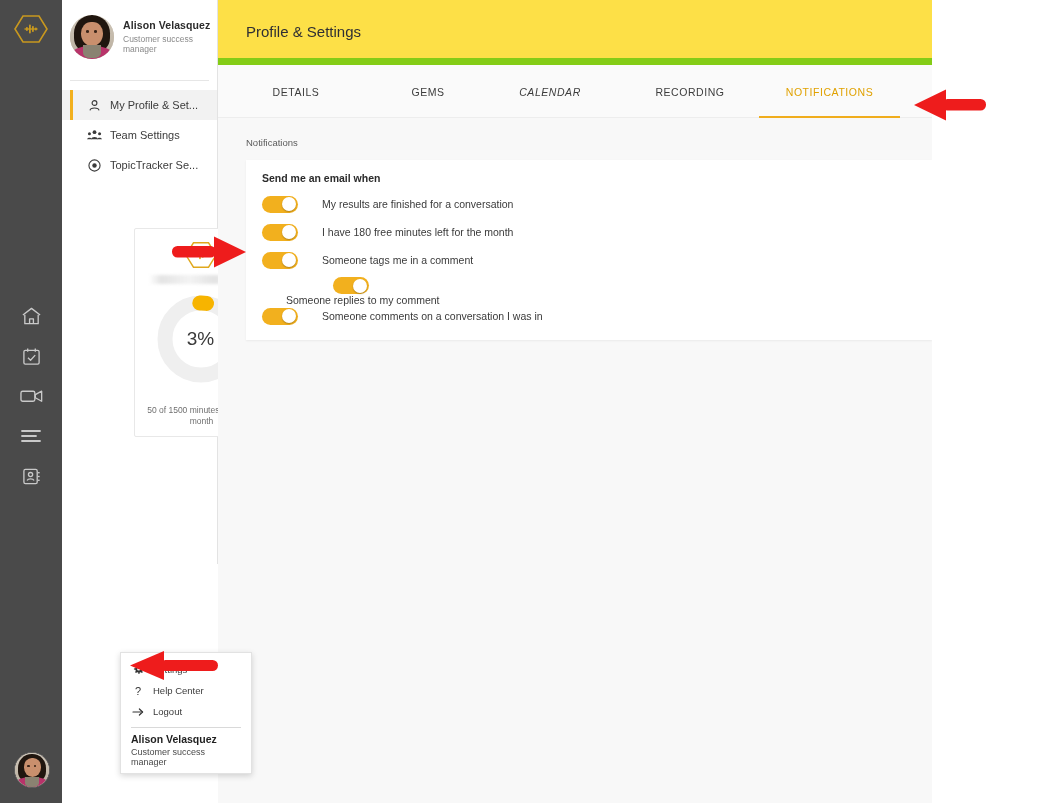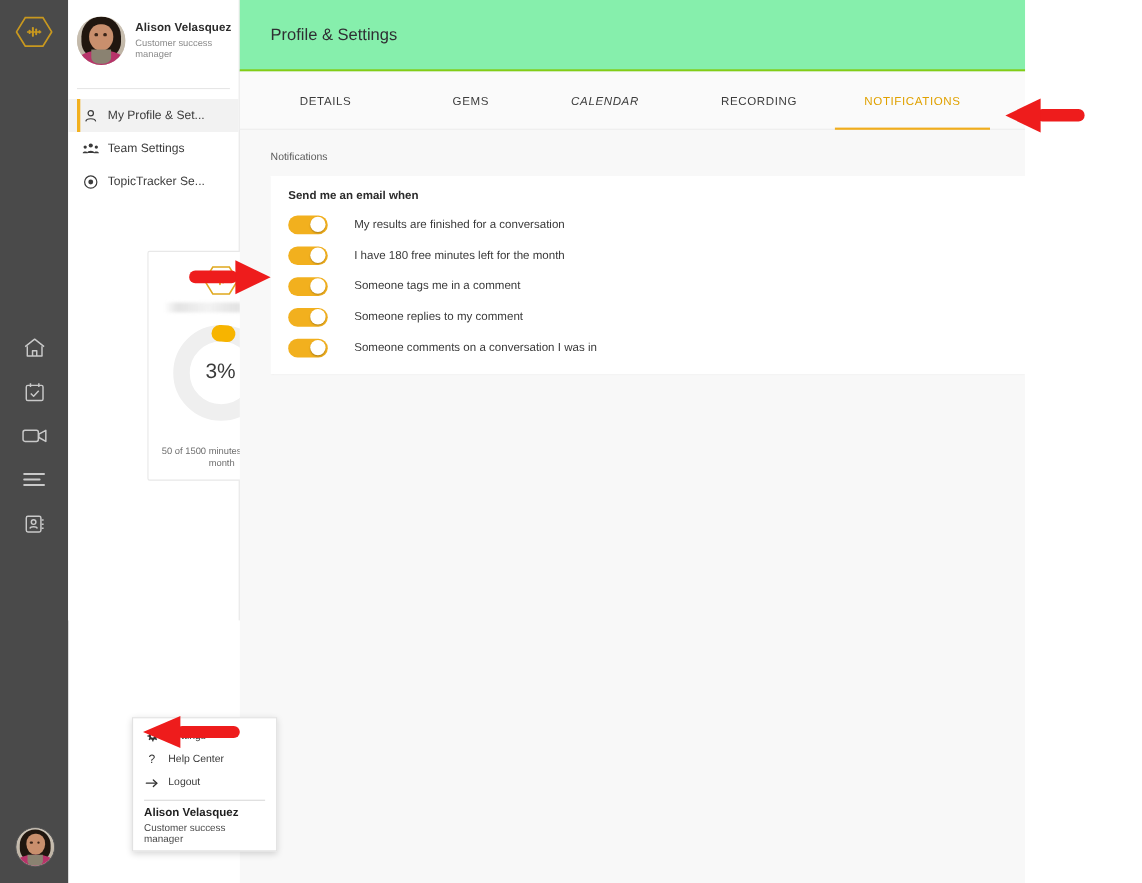--- a/index.html
+++ b/index.html
@@ -126,21 +126,21 @@
   }
   .sb-divider {
     position: absolute; left: 8px; top: 80px;
     width: 139px; height: 1px; background: #e6e6e6;
   }
   .nav { position: absolute; left: 0; top: 90px; width: 155px; }
   .nav-item {
     position: relative;
     height: 30px;
     display: flex; align-items: center;
-    padding-left: 12px;
+    padding-left: 24px;
     box-sizing: border-box;
     cursor: pointer;
     font-size: 11px;
     color: #3b3b3b;
   }
   .nav-item.active { background: #f2f2f2; }
   .nav-item.active::before {
     content: "";
     position: absolute; left: 8px; top: 0;
     width: 3px; height: 30px; background: #f2b01e;
@@ -239,22 +239,22 @@
   
   .main {
     position: absolute;
     left: 218px; top: 0;
     width: 714px; height: 803px;
     background: #f8f8f8;
   }
   .page-header {
     position: absolute; left: 0; top: 0;
     width: 714px; height: 65px;
-    background: #86efac;
-    border-bottom: 2px solid #84cc16;
+    background: #fde047;
+    border-bottom: 7px solid #84cc16;
     box-sizing: border-box;
   }
   .page-title {
     position: absolute; left: 28px; top: 23px;
     font-size: 15px; color: #2f2f33;
   }
   .tabs {
     position: absolute; left: 0; top: 65px;
     width: 714px; height: 53px;
     background: #fafafa;
@@ -552,21 +552,21 @@
         <span class="toggle-label">I have 180 free minutes left for the month</span>
       </div>
 
       <div class="toggle-row" style="top:89px;">
         <div class="switch">
           <div class="knob"></div>
         </div>
         <span class="toggle-label">Someone tags me in a comment</span>
       </div>
 
-      <div class="toggle-row" style="top:117px;">
+      <div class="toggle-row" style="top:117px;flex-direction:column;">
         <div class="switch">
           <div class="knob"></div>
         </div>
         <span class="toggle-label">Someone replies to my comment</span>
       </div>
 
       <div class="toggle-row" style="top:145px;">
         <div class="switch">
           <div class="knob"></div>
         </div>

